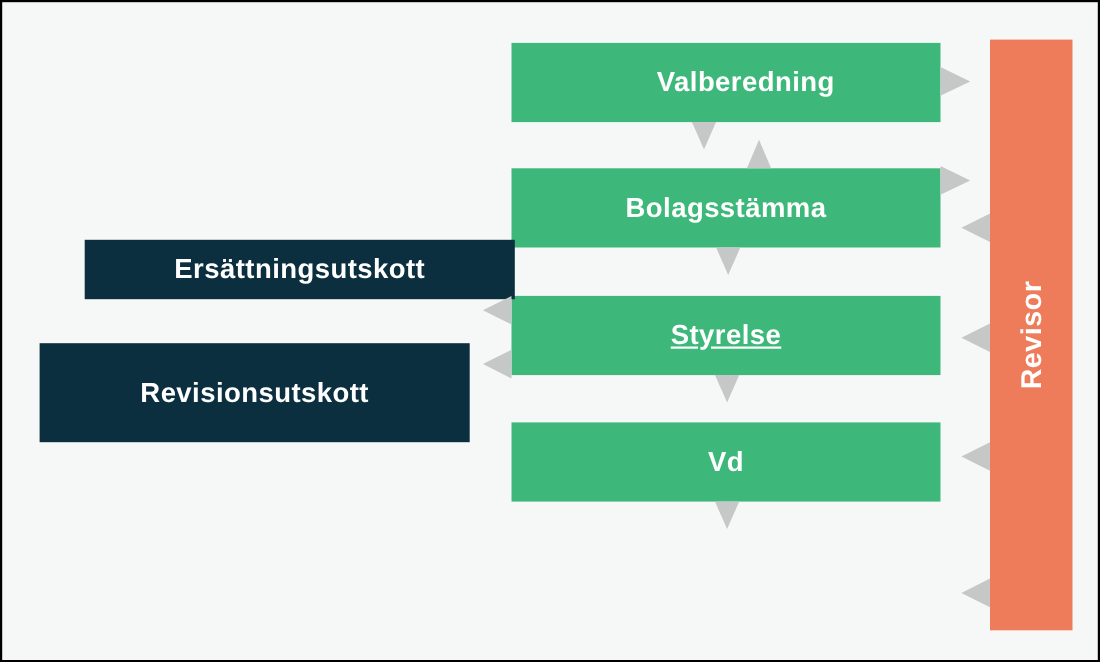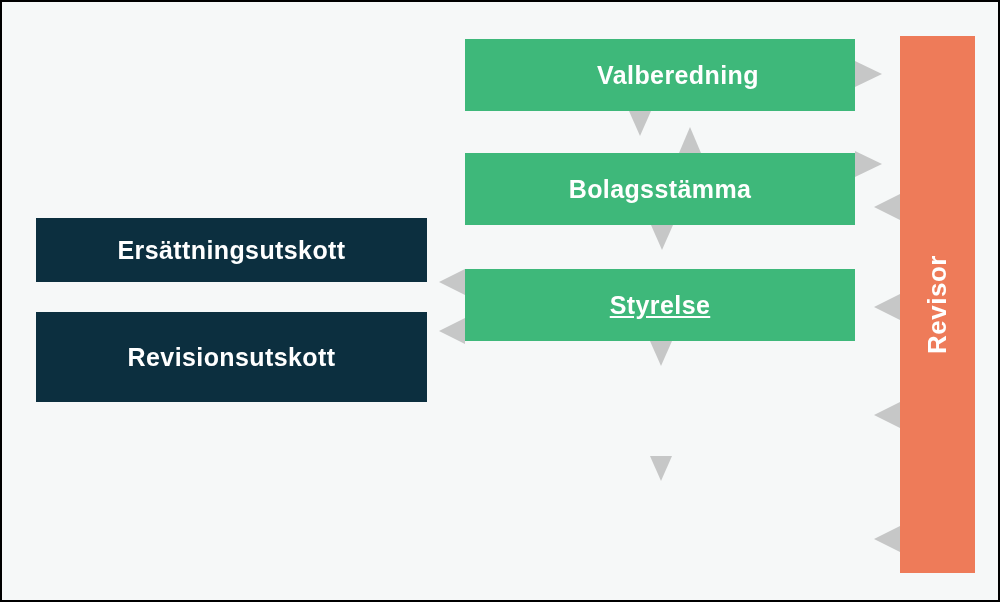--- a/index.html
+++ b/index.html
@@ -72,22 +72,25 @@
 
   <div class="box green-box" style="top:37px;padding-left:36px;">
     <span>Valberedning</span>
   </div>
   <div class="box green-box" style="top:151px;text-align:center;">
     <span>Bolagsstämma</span>
   </div>
   <div class="box green-box" style="top:267px;text-decoration:underline;">
     <span>Styrelse</span>
   </div>
+  <div class="box green-box" style="top:382px;">
+    <span>Vd</span>
+  </div>
 
-  <div class="box navy-box" style="top:216px;height:64px;">
+  <div class="box navy-box" style="top:216px;height:54px;margin-left:41px;">
     <span>Ersättningsutskott</span>
   </div>
   <div class="box navy-box" style="top:310px;height:90px;">
     <span>Revisionsutskott</span>
   </div>
 
   <div class="revisor-bar">
     <span class="vlabel">Revisor</span>
   </div>
 

